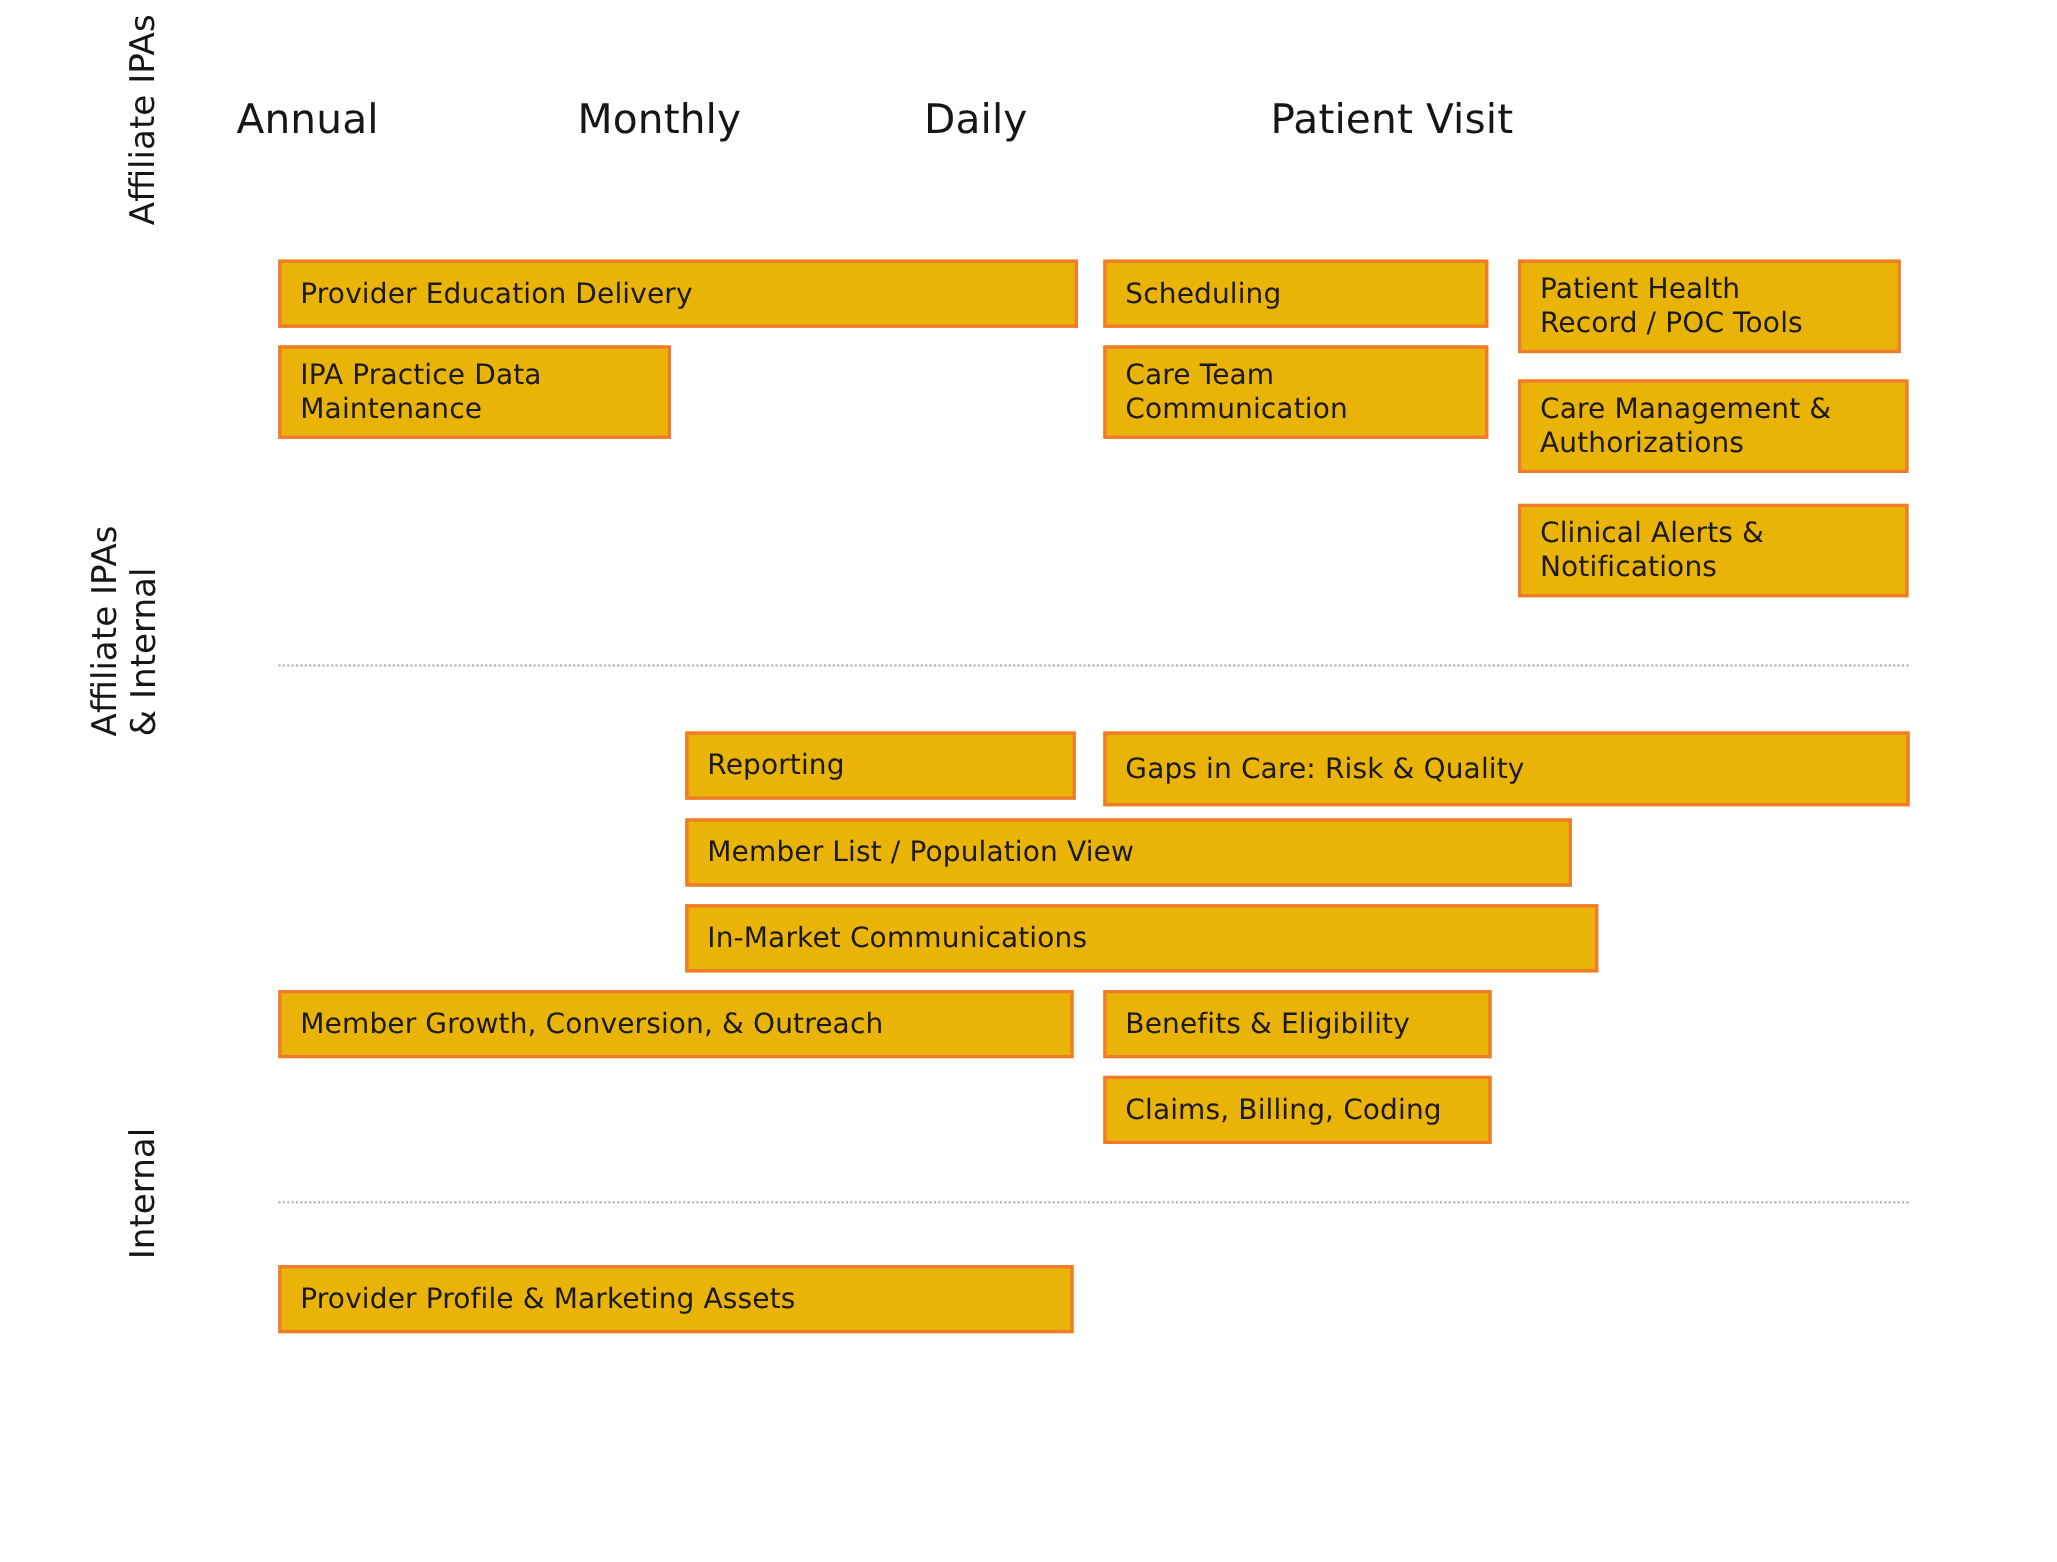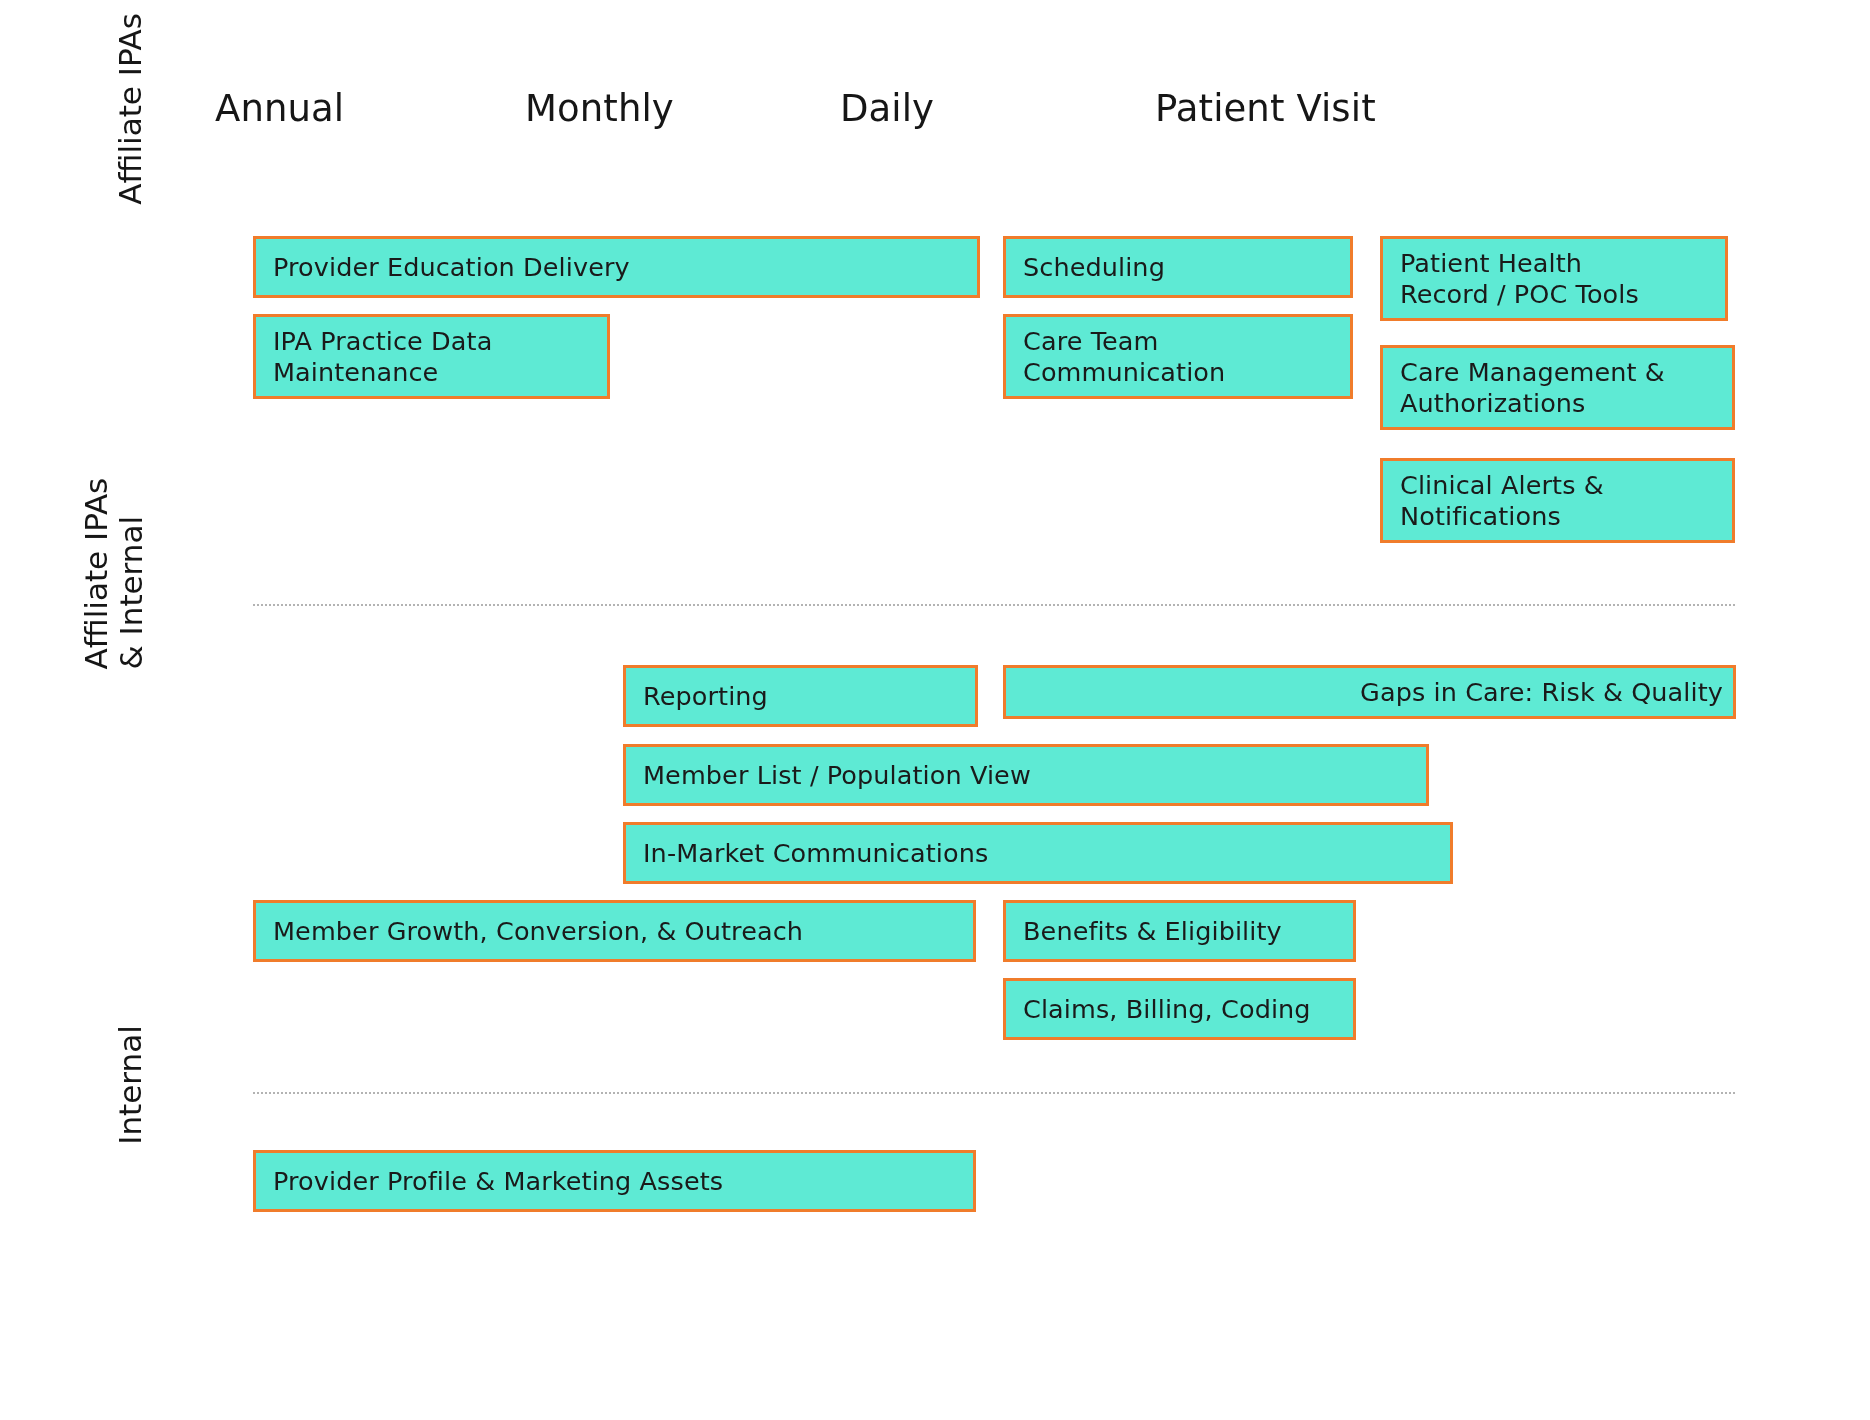--- a/index.html
+++ b/index.html
@@ -34,21 +34,21 @@
     white-space: pre;
     line-height: 1.12;
     transform-origin: left bottom;
     transform: rotate(-90deg);
     text-align: left;
   }
 
   .box {
     position: absolute;
     border: 3px solid #F07C2B;
-    background: #5eead4;
+    background: #eab308;
     display: flex;
     align-items: center;
     padding-left: 17px;
     padding-right: 10px;
   }
   .box .box-label {
     font-size: 25.5px;
     line-height: 1.18;
     color: #1a1a1a;
     white-space: pre-line;
@@ -108,21 +108,21 @@
     <span class="box-label">Clinical Alerts &amp;
 Notifications</span>
   </div>
 
   <div class="divider" style="left:253px; top:604px; width:1482px;"></div>
 
   <div class="box" style="left:623px; top:665px; width:355px; height:62px;">
     <span class="box-label">Reporting</span>
   </div>
 
-  <div class="box" style="left:1003px; top:665px; width:733px; height:54px;justify-content:flex-end;">
+  <div class="box" style="left:1003px; top:665px; width:733px; height:68px;">
     <span class="box-label">Gaps in Care: Risk &amp; Quality</span>
   </div>
 
   <div class="box" style="left:623px; top:744px; width:806px; height:62px;">
     <span class="box-label">Member List / Population View</span>
   </div>
 
   <div class="box" style="left:623px; top:822px; width:830px; height:62px;">
     <span class="box-label">In-Market Communications</span>
   </div>

